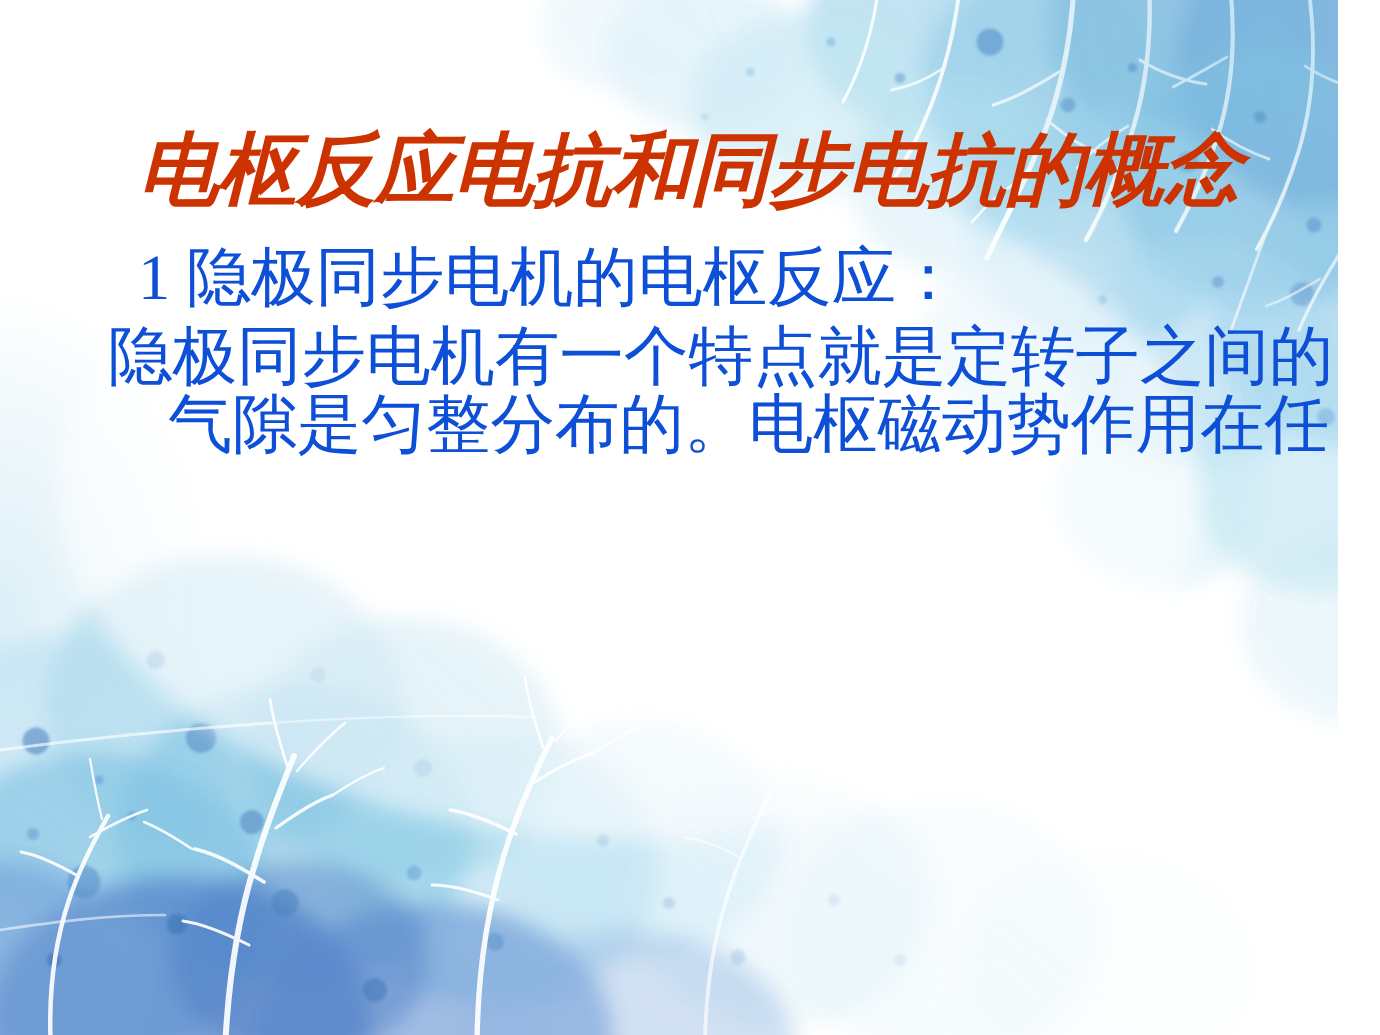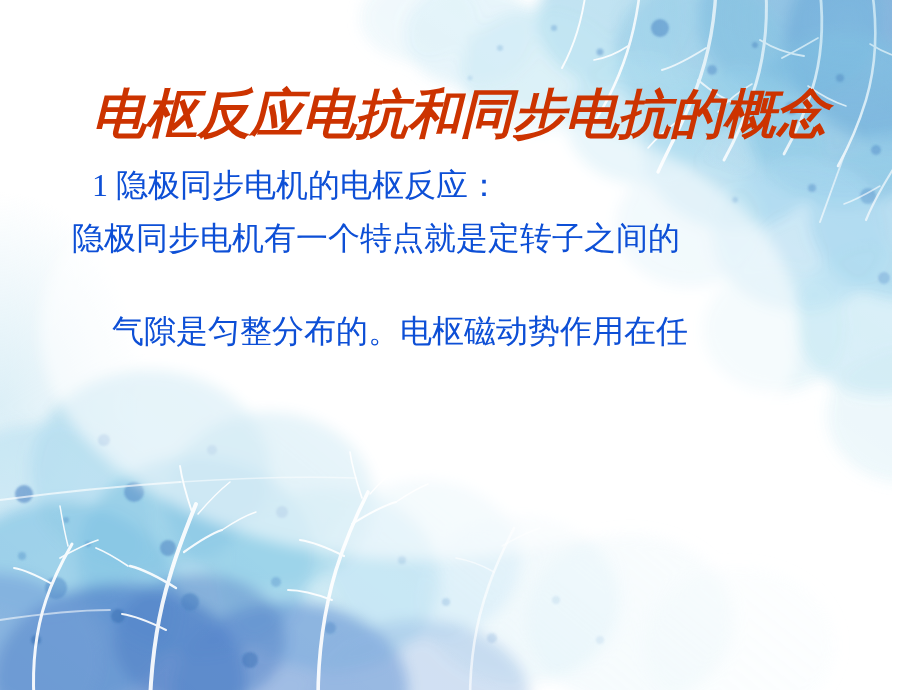--- a/index.html
+++ b/index.html
@@ -48,40 +48,39 @@
     white-space: nowrap;
   }
 
   .body-block {
     position: absolute;
     left: 72px;
     top: 163px;
     width: 830px;
     color: #0d4fd6;
     font-family: "Liberation Serif", "DejaVu Serif", serif;
-    font-size: 32px;
+    font-size: 43px;
     line-height: 45px;
     font-weight: 500;
   }
 
   .body-line-lead {
     margin: 0 0 8px 20px;
     white-space: nowrap;
   }
 
   .body-para-lines {
     margin: 0;
   }
   .pline {
     white-space: nowrap;
     display: block;
   }
   .pline.indent {
     padding-left: 40px;
-    margin-top: 48px;
   }
 </style>
 </head>
 <body>
 
 <div id="slide">
 
   <div id="bg">
     <svg viewBox="0 0 920 690" xmlns="http://www.w3.org/2000/svg" aria-hidden="true">
       <defs>

